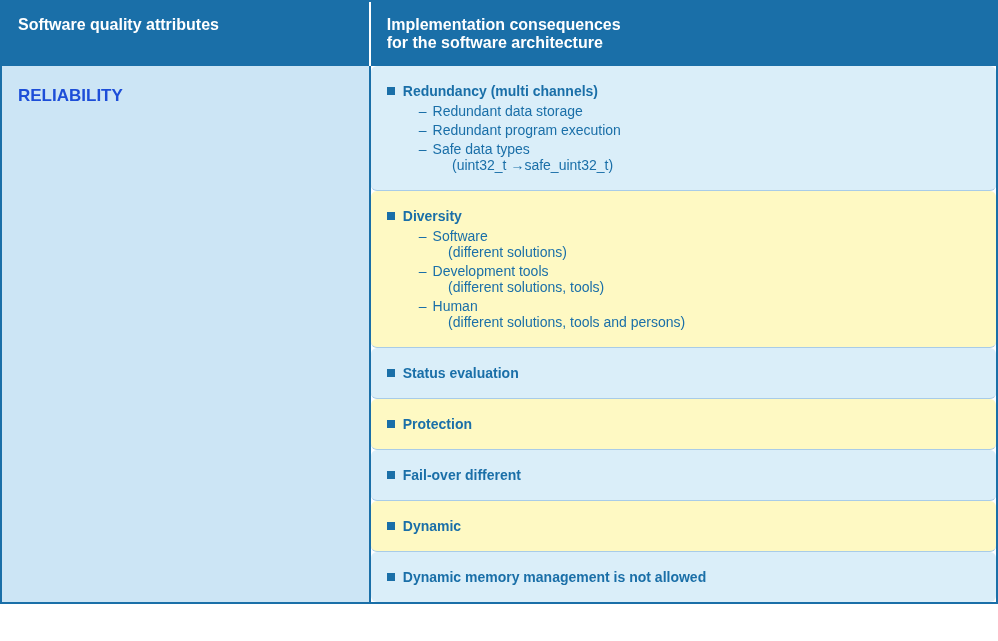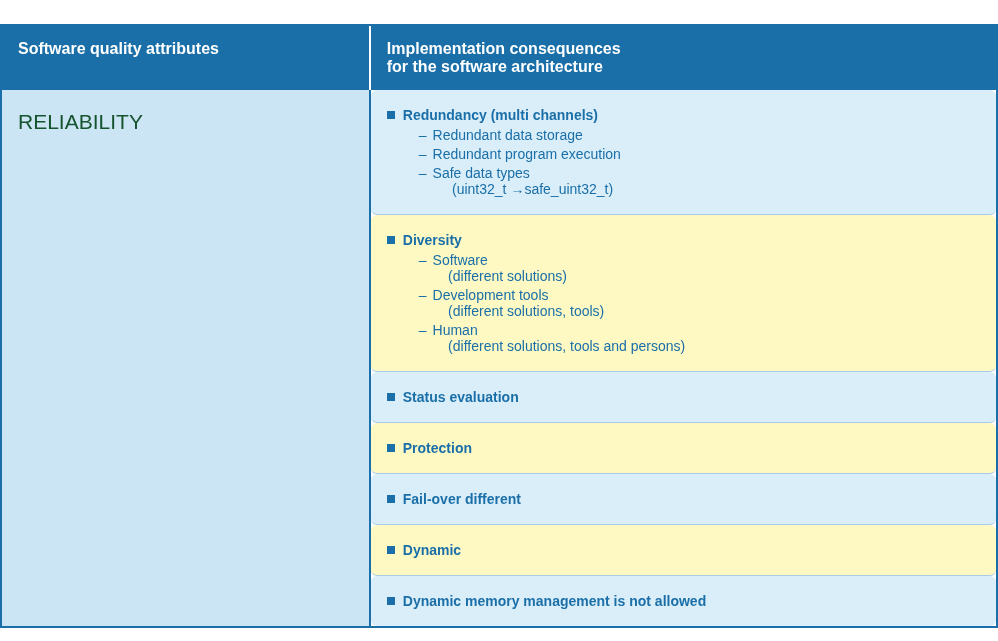--- a/index.html
+++ b/index.html
@@ -8,21 +8,20 @@
       font-size: 14px;
       background: #fff;
       width: 998px;
       min-height: 641px;
     }
 
     .table-container {
       width: 998px;
       border-collapse: collapse;
       border: 2px solid #1a6fa8;
-      margin-top: 24px;
     }
 
     table {
       width: 100%;
       border-collapse: collapse;
     }
 
     .header-row th {
       background-color: #1a6fa8;
       color: #fff;
@@ -46,23 +45,23 @@
       padding: 16px;
     }
 
     .col-right {
       width: 63%;
       vertical-align: top;
       padding: 0;
     }
 
     .reliability-label {
-      color: #14532d;
-      font-weight: normal;
-      font-size: 21px;
+      color: #1d4ed8;
+      font-weight: bold;
+      font-size: 17px;
       padding-top: 4px;
     }
 
     .right-section {
       border-bottom: 1px solid #a8cce8;
       padding: 17px 16px;
       background-color: #daeef9;
       border-radius: 6px;
     }
 

